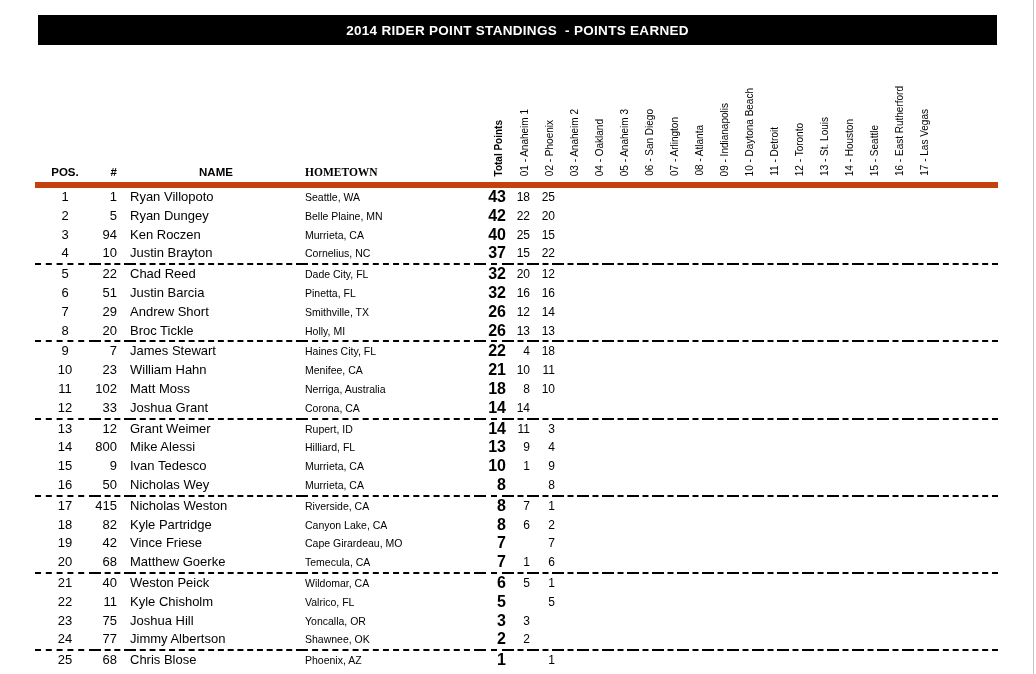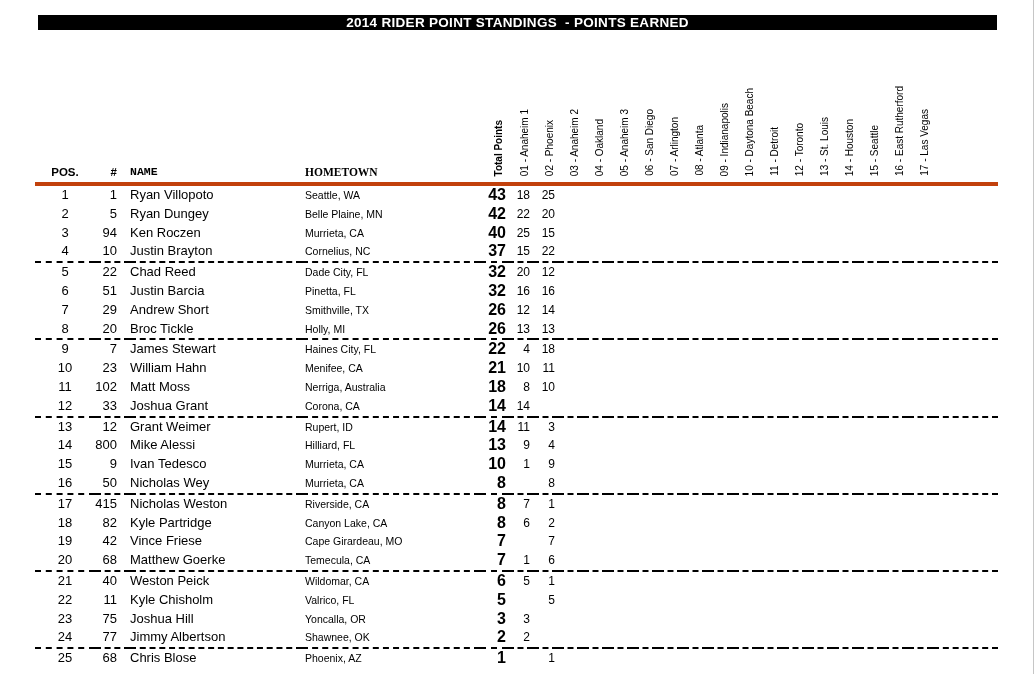--- a/index.html
+++ b/index.html
@@ -14,21 +14,21 @@
     width: 1036px;
     height: 674px;
     background: #ffffff;
     overflow: hidden;
   }
   .title-bar {
     position: absolute;
     left: 38px;
     top: 15px;
     width: 959px;
-    height: 15px;
+    height: 30px;
     background: #000000;
     display: flex;
     align-items: center;
     justify-content: center;
   }
   .title-bar span {
     color: #ffffff;
     font-weight: bold;
     font-size: 13.5px;
     letter-spacing: 0.3px;
@@ -49,28 +49,28 @@
   }
   table {
     border-collapse: collapse;
     table-layout: fixed;
     width: 963px;
   }
   thead th {
     height: 112px;
     vertical-align: bottom;
     padding: 0 0 4px 0;
-    border-bottom: 4px solid #c2410c;
+    border-bottom: 6px solid #c2410c;
     font-weight: bold;
     font-size: 11.5px;
     white-space: nowrap;
   }
   th.h-pos  { text-align: center; }
   th.h-num  { text-align: right; padding-right: 13px; }
-  th.h-name { text-align: left; font-family: Liberation Mono, monospace; }
+  th.h-name { text-align: center; }
   th.h-home { text-align: left; padding-left: 3px; font-family: Liberation Serif, serif; }
   th.h-total, th.h-race { text-align: center; }
   .rot {
     display: inline-block;
     writing-mode: vertical-rl;
     transform: rotate(180deg);
     white-space: nowrap;
     font-size: 10px;
     line-height: 11px;
     position: relative;

